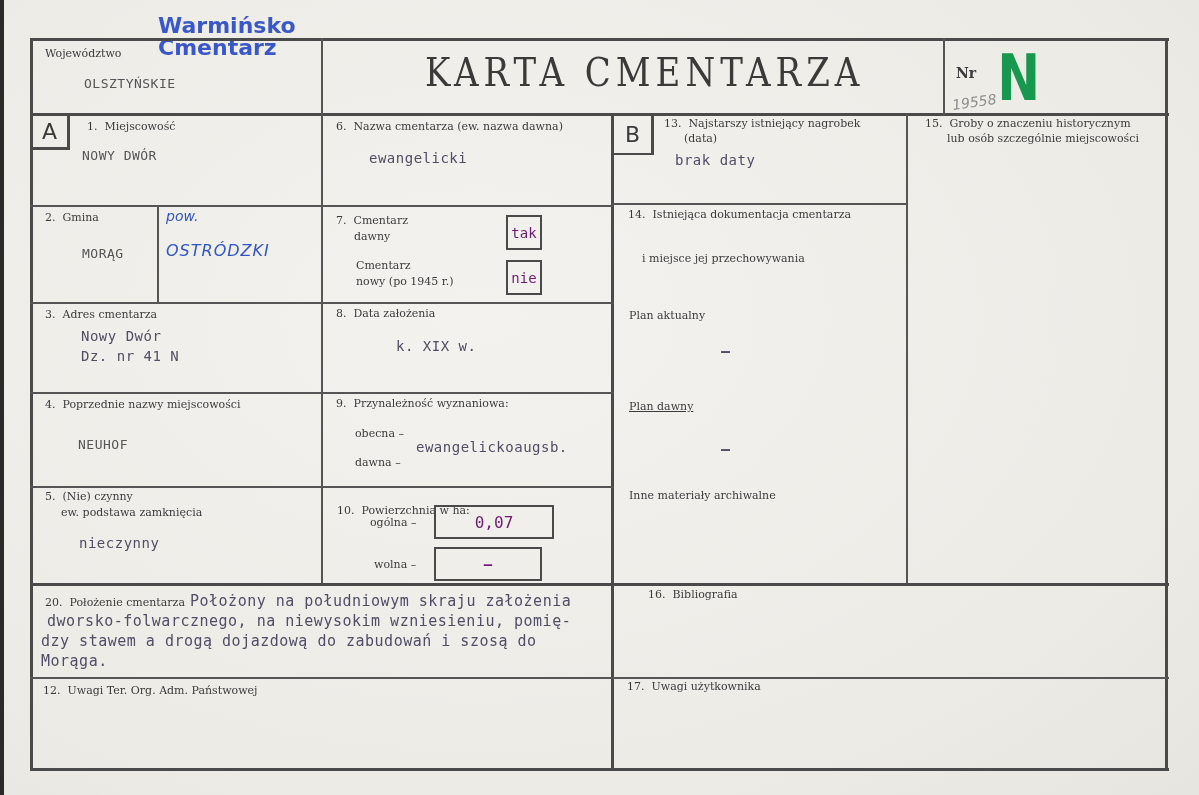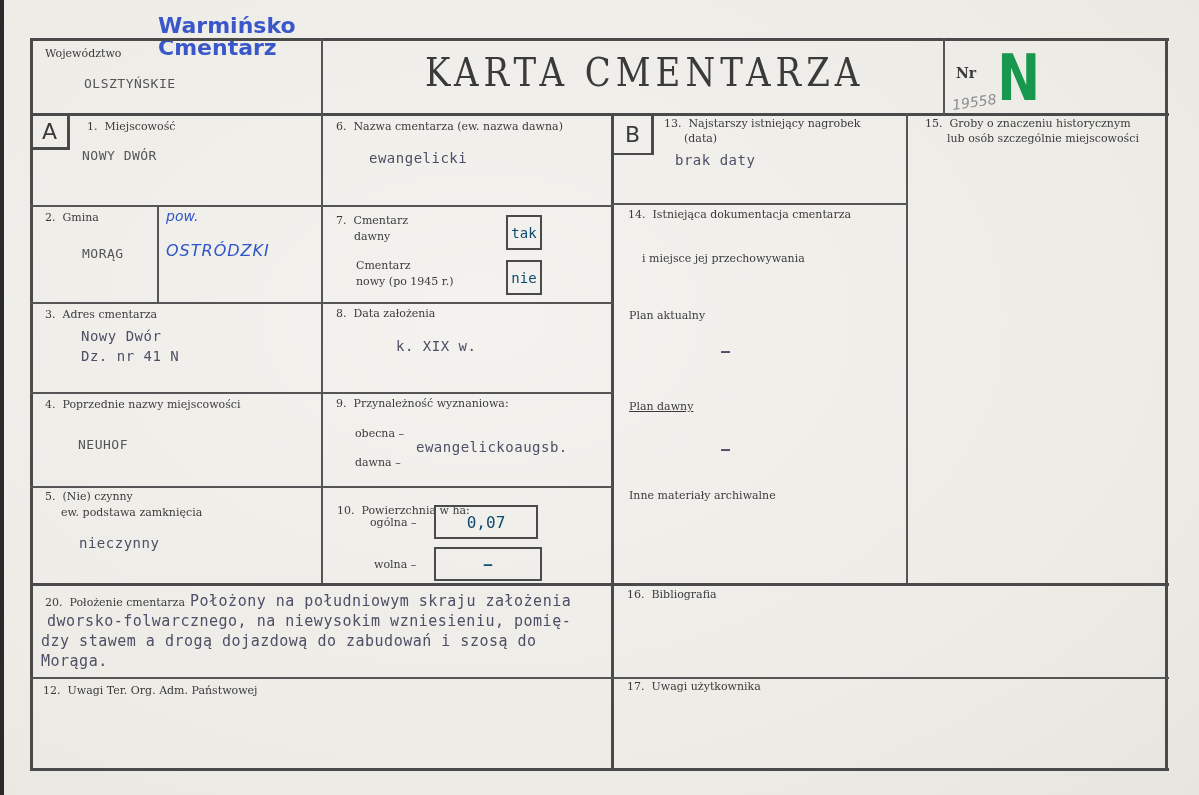--- a/index.html
+++ b/index.html
@@ -56,21 +56,21 @@
     }
     .letterbox {
       position: absolute; box-sizing: border-box;
       border-right: 3px solid #4a4a4a; border-bottom: 3px solid #4a4a4a;
       font-family: "DejaVu Sans", sans-serif; font-size: 22px; color: #3a3a3a;
       display: flex; align-items: center; justify-content: center;
     }
     .smallbox {
       position: absolute; box-sizing: border-box;
       border: 2px solid #4a4a4a;
-      font-family: "DejaVu Sans Mono", monospace; font-size: 14px; color: #0c4a6e;
+      font-family: "DejaVu Sans Mono", monospace; font-size: 14px; color: #701a75;
       display: flex; align-items: center; justify-content: center;
       background: transparent;
     }
     .handwrite {
       position: absolute;
       font-family: "DejaVu Sans", sans-serif;
       color: #2f55c8;
       font-style: italic;
     }
     .green-n {
@@ -191,28 +191,28 @@
 
 <div class="label" style="left:629px; top:400px;text-decoration:underline;">Plan dawny</div>
 <div class="dash" style="left:721px; top:440px;">–</div>
 
 <div class="label" style="left:45px; top:490px;">5.  (Nie) czynny</div>
 <div class="label" style="left:61px; top:506px;">ew. podstawa zamknięcia</div>
 <div class="typed" style="left:79px; top:535px;">nieczynny</div>
 
 <div class="label" style="left:337px; top:504px;">10.  Powierzchnia w ha:</div>
 <div class="label" style="left:370px; top:516px;">ogólna –</div>
-<div class="smallbox" style="left:434px; top:505px; width:104px; height:34px; font-size:16px;">0,07</div>
+<div class="smallbox" style="left:434px; top:505px; width:120px; height:34px; font-size:16px;">0,07</div>
 <div class="label" style="left:374px; top:558px;">wolna –</div>
 <div class="smallbox" style="left:434px; top:547px; width:108px; height:34px; font-weight:bold;">–</div>
 
 <div class="label" style="left:629px; top:489px;">Inne materiały archiwalne</div>
 
 <div class="label" style="left:45px; top:596px;">20.  Położenie cmentarza</div>
 <div class="typed" style="left:190px; top:592px; font-size:15px;">Położony na południowym skraju założenia</div>
 <div class="typed" style="left:47px; top:612px; font-size:15px;">dworsko-folwarcznego, na niewysokim wzniesieniu, pomię-</div>
 <div class="typed" style="left:41px; top:632px; font-size:15px;">dzy stawem a drogą dojazdową do zabudowań i szosą do</div>
 <div class="typed" style="left:41px; top:652px; font-size:15px;">Morąga.</div>
 
-<div class="label" style="left:627px; top:588px;">16.  Bibliografia</div>
+<div class="label" style="left:648px; top:588px;">16.  Bibliografia</div>
 
 <div class="label" style="left:43px; top:684px;">12.  Uwagi Ter. Org. Adm. Państwowej</div>
 <div class="label" style="left:627px; top:680px;">17.  Uwagi użytkownika</div>
 
 </body></html>

